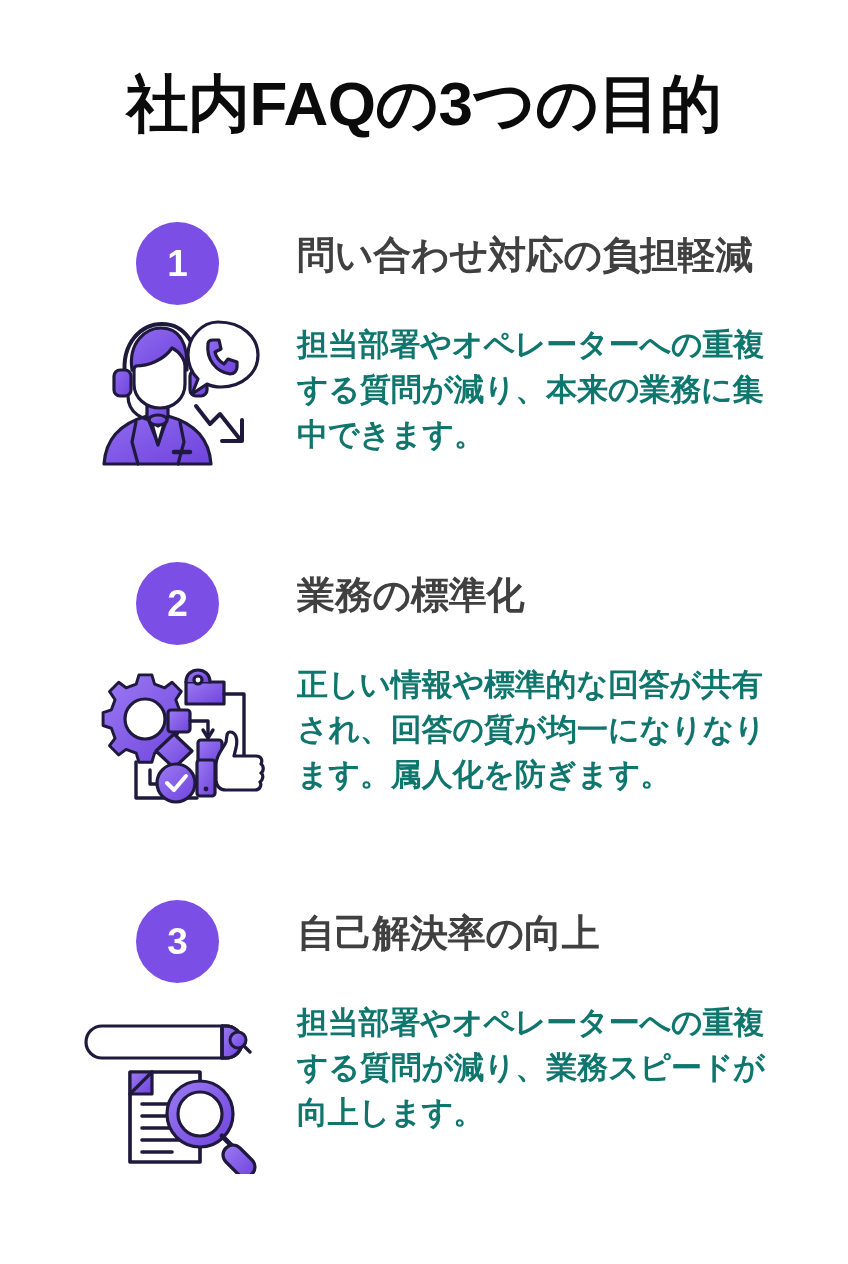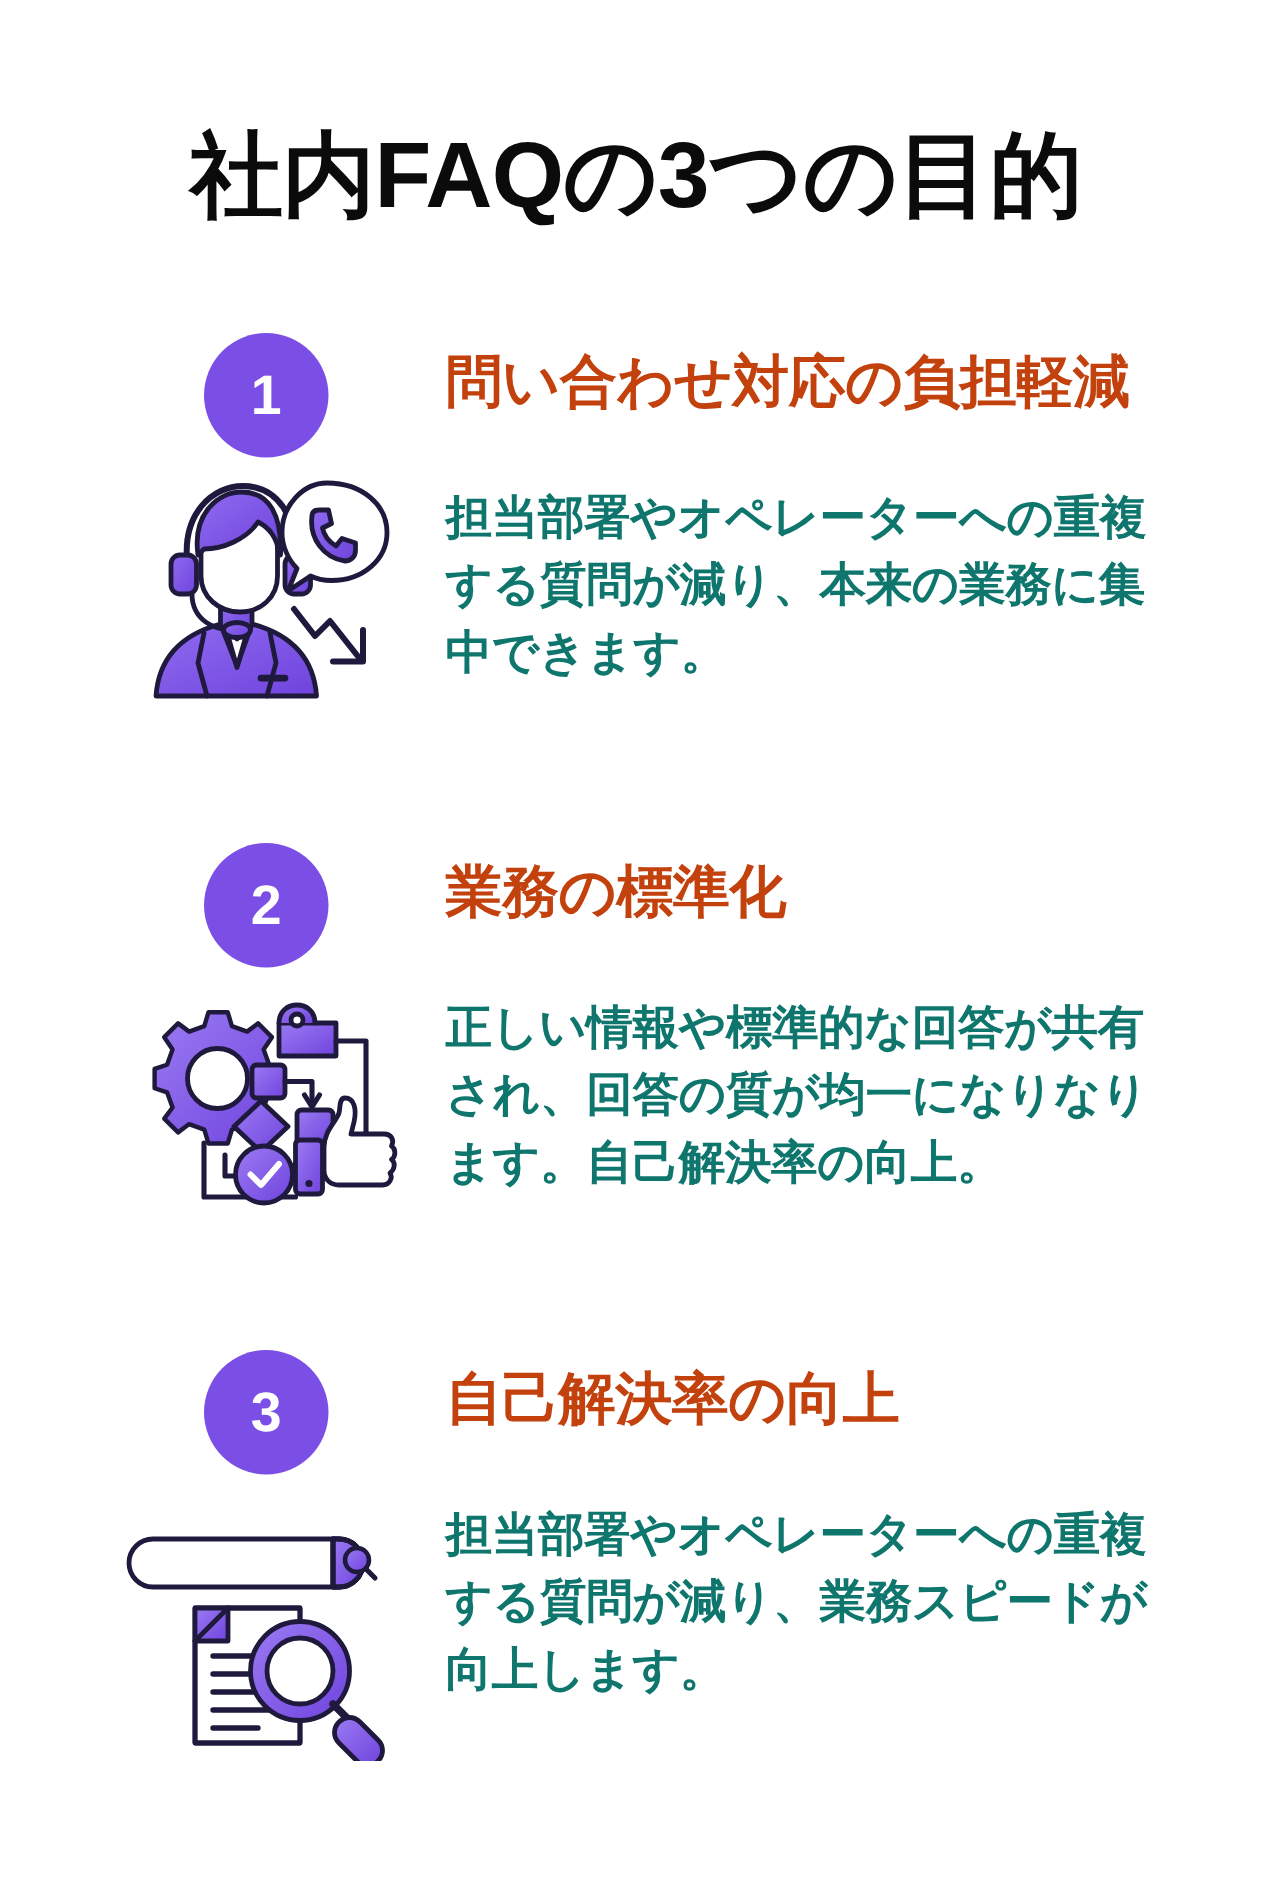--- a/index.html
+++ b/index.html
@@ -29,21 +29,20 @@
     left: 0;
     top: 66px;
     width: 848px;
     text-align: center;
     font-size: 62px;
     line-height: 76px;
     font-weight: 800;
     letter-spacing: -0.5px;
     color: #0b0b0b;
     white-space: nowrap;
-    margin-top: 14px;
   }
 
   
   .section {
     position: absolute;
     left: 0;
     width: 848px;
   }
   #section-1 { top: 210px; }
   #section-2 { top: 550px; }
@@ -67,21 +66,21 @@
     box-sizing: border-box;
   }
 
   .heading {
     position: absolute;
     left: 297px;
     top: 22px;
     font-size: 38px;
     line-height: 46px;
     font-weight: 800;
-    color: #c2410c;
+    color: #404040;
     white-space: nowrap;
     letter-spacing: -0.3px;
   }
 
   .body-text {
     position: absolute;
     left: 297px;
     top: 112px;
     width: 480px;
     font-size: 31px;
@@ -153,21 +152,21 @@
           <path d="M104 92 L118 110 L128 100 L147 124" stroke-width="4"></path>
           <path d="M150 106 L150 127 L130 127" stroke-width="4"></path>
         </g>
       </svg>
     </div>
   </div>
 
   <div class="section" id="section-2">
     <div class="badge">2</div>
     <div class="heading">業務の標準化</div>
-    <div class="body-text">正しい情報や標準的な回答が共有され、回答の質が均一になりなります。自己解決率の向上。</div>
+    <div class="body-text">正しい情報や標準的な回答が共有され、回答の質が均一になりなります。属人化を防ぎます。</div>
 
     <div class="icon-wrap">
       <svg viewBox="0 0 182 160" width="182" height="160" xmlns="http://www.w3.org/2000/svg">
         <defs>
           <linearGradient id="pg2" x1="0" y1="0" x2="1" y2="1">
             <stop offset="0%" stop-color="#9b7bf3"></stop>
             <stop offset="100%" stop-color="#6f43dd"></stop>
           </linearGradient>
         </defs>
         <g fill="none" stroke="#1f1a3d" stroke-width="3.2" stroke-linejoin="round" stroke-linecap="round">

